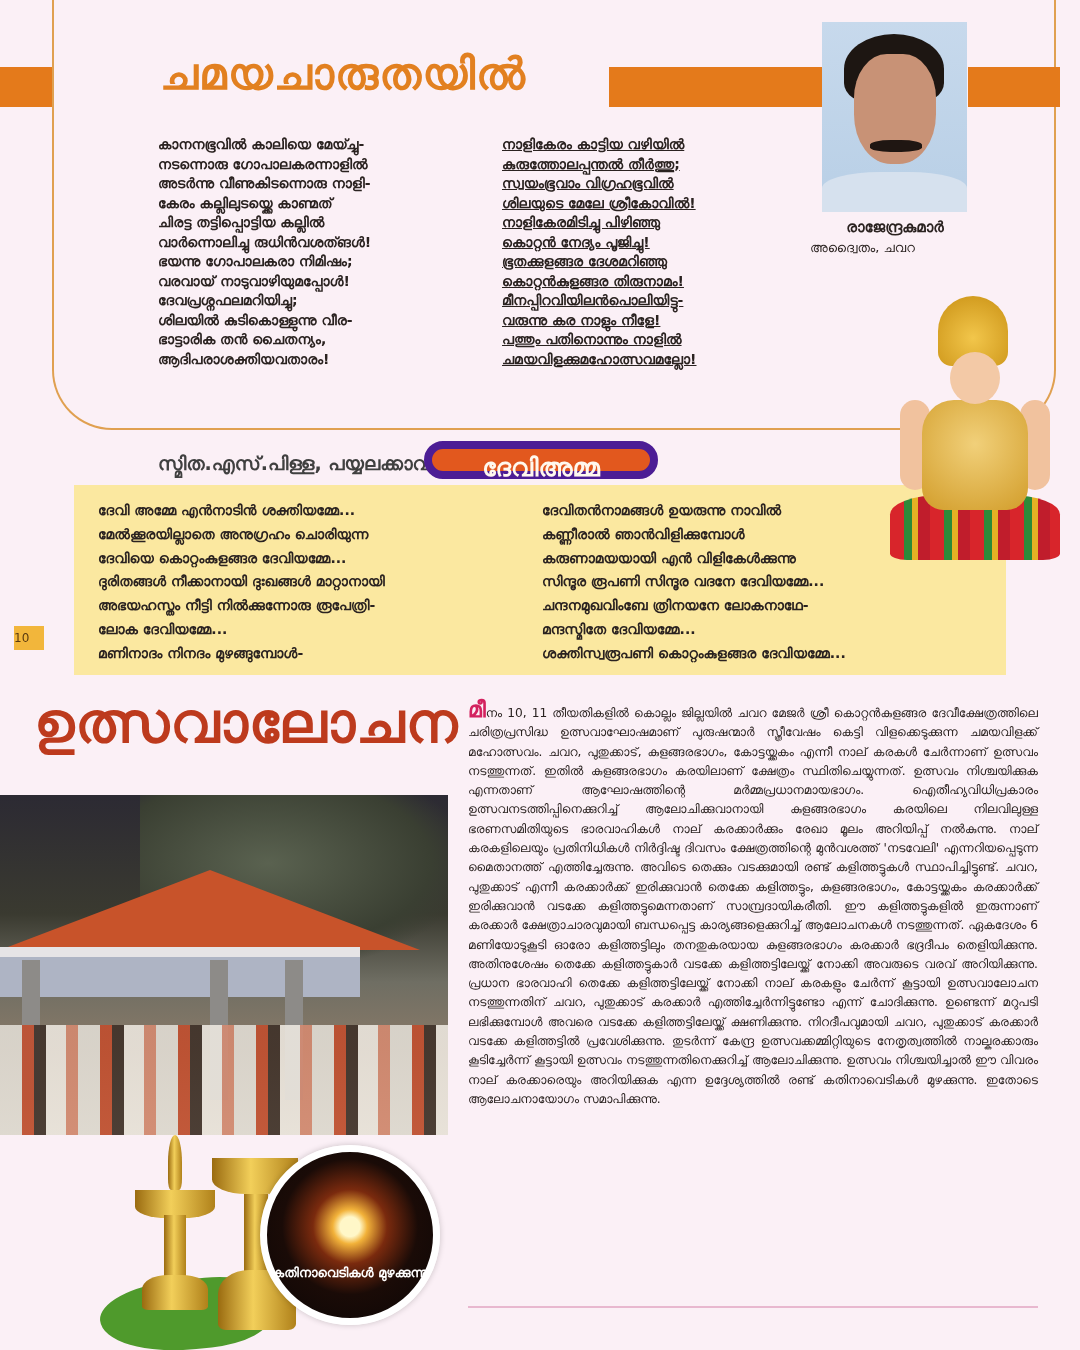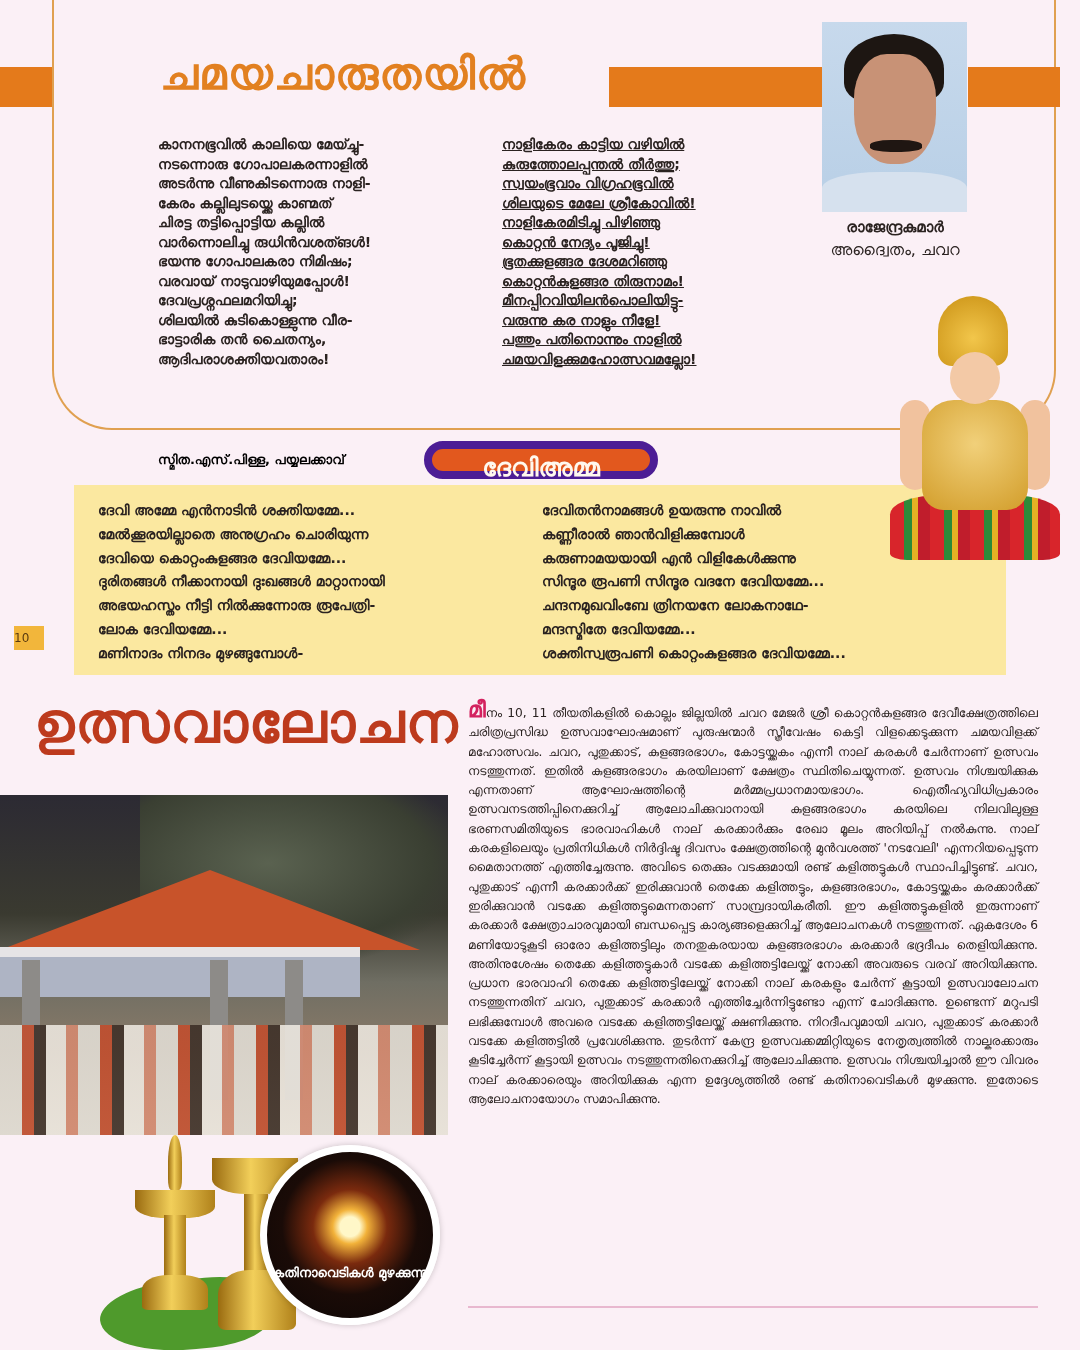--- a/index.html
+++ b/index.html
@@ -30,35 +30,35 @@
 
   .author-photo {
     position: absolute; left: 822px; top: 22px; width: 145px; height: 190px;
     background: linear-gradient(180deg, #c7d9ec 0%, #b8cfe6 100%); overflow: hidden;
   }
   .author-photo .hair { position: absolute; left: 22px; top: 12px; width: 100px; height: 70px; background: #1d1612; border-radius: 50% 50% 30% 30%; }
   .author-photo .face { position: absolute; left: 32px; top: 32px; width: 82px; height: 110px; background: #c89276; border-radius: 40% 40% 45% 45%; }
   .author-photo .stache { position: absolute; left: 48px; top: 118px; width: 52px; height: 12px; background: #1f1612; border-radius: 40%; }
   .author-photo .shirt { position: absolute; left: 0; top: 150px; width: 145px; height: 40px; background: #d6e1ee; border-radius: 40% 40% 0 0; }
   .author-name { position: absolute; left: 810px; top: 218px; width: 170px; text-align: center; font-size: 15px; font-weight: bold; color: #2a2220; }
-  .author-place { position: absolute; left: 810px; top: 240px; width: 170px; text-align: center; font-size: 16px; color: #2a2220; }
+  .author-place { position: absolute; left: 810px; top: 240px; width: 170px; font-size: 13px; color: #2a2220; }
 
   
   .deity { position: absolute; left: 880px; top: 290px; width: 190px; height: 275px; }
   .deity .crown { position: absolute; left: 58px; top: 6px; width: 70px; height: 70px; background: radial-gradient(circle at 50% 60%, #f2c64b, #c99013); border-radius: 50% 50% 20% 20%; }
   .deity .face { position: absolute; left: 70px; top: 62px; width: 50px; height: 52px; background: #f3c9a6; border-radius: 50%; }
   .deity .body { position: absolute; left: 42px; top: 110px; width: 106px; height: 110px; background: radial-gradient(circle at 50% 40%, #f1d07a, #d29d2a); border-radius: 30% 30% 20% 20%; }
   .deity .arm-l { position: absolute; left: 20px; top: 110px; width: 30px; height: 90px; background: #f1c29e; border-radius: 20px; }
   .deity .arm-r { position: absolute; left: 140px; top: 110px; width: 30px; height: 90px; background: #f1c29e; border-radius: 20px; }
   .deity .skirt { position: absolute; left: 10px; top: 205px; width: 170px; height: 65px;
     background: repeating-linear-gradient(90deg, #d8252b 0 14px, #2c8a3a 14px 22px, #e6b224 22px 28px, #c01d2c 28px 40px);
     border-radius: 30% 30% 10% 10%; }
 
   
-  .byline2 { position: absolute; left: 158px; top: 452px; font-size: 13px; font-weight: bold; color: #000000; }
+  .byline2 { position: absolute; left: 158px; top: 452px; font-size: 19px; font-weight: bold; color: #404040; }
   .title2 {
     position: absolute; left: 424px; top: 441px; width: 234px; height: 38px;
     background: #e2581e; border-radius: 22px; color: #fff8ee;
     font-size: 25px; font-weight: bold; text-align: center; line-height: 38px;
     border: 8px solid #4c1d95;
   }
   .poem2-box {
     position: absolute; left: 74px; top: 485px; width: 932px; height: 190px;
     background: #fbe8a0;
   }

